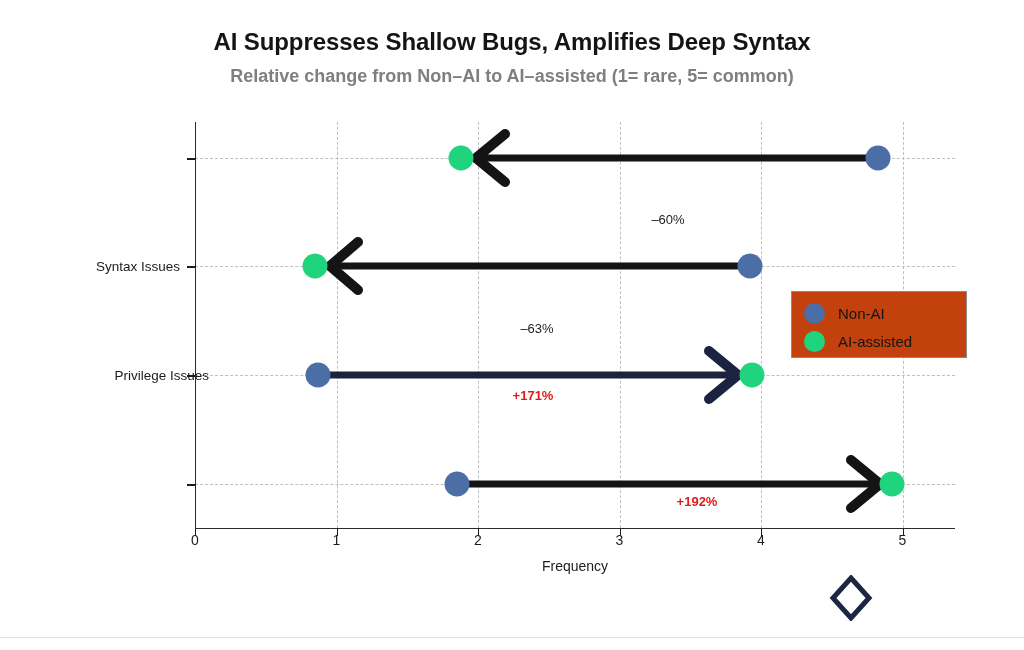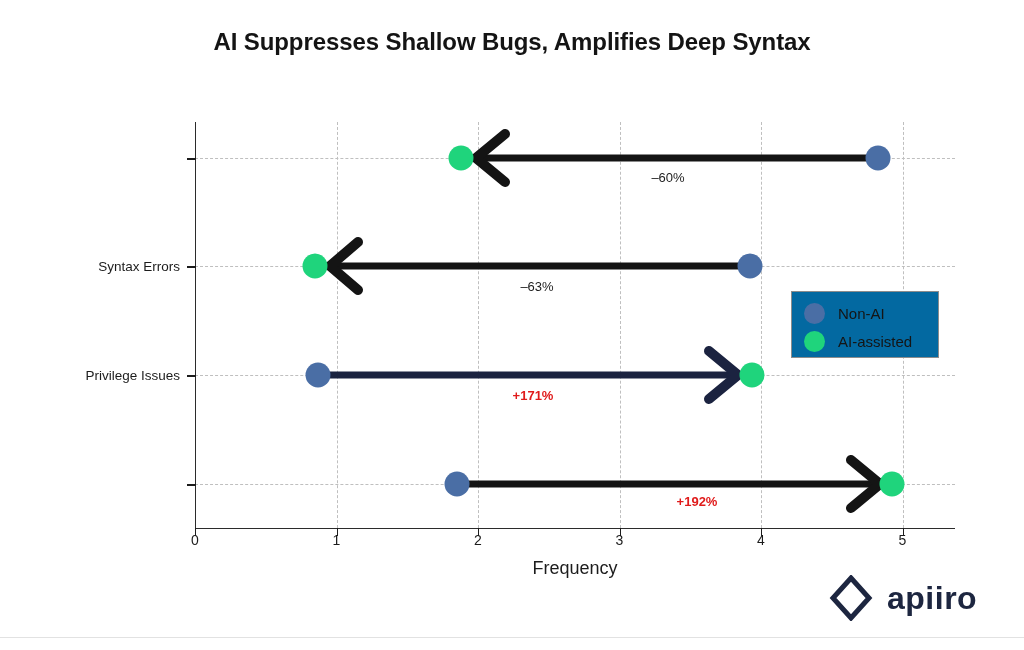--- a/index.html
+++ b/index.html
@@ -119,21 +119,21 @@
     color: #1c1c1c;
     transform: translateX(-50%);
   }
 
   .axis-title-x {
     position: absolute;
     top: 558px;
     left: 195px;
     width: 760px;
     text-align: center;
-    font-size: 18px;
+    font-size: 14px;
     color: #1c1c1c;
   }
 
   
   .arrow-svg {
     position: absolute;
     left: 0;
     top: 0;
     width: 1024px;
     height: 650px;
@@ -146,31 +146,31 @@
     transform: translate(-50%, -50%);
   }
 
   .delta-label {
     position: absolute;
     font-size: 13px;
     font-weight: normal;
     transform: translate(-50%, 0);
     white-space: nowrap;
   }
-  .delta-neg { color: #1c1c1c; }
+  .delta-neg { color: #1c1c1c; margin-top: 42px; }
   .delta-pos { color: #e01b1b; font-weight: bold; }
 
   
   .legend {
     position: absolute;
     left: 791px;
     top: 291px;
-    width: 148px;
+    width: 176px;
     height: 67px;
-    background: #0369a1;
+    background: #c2410c;
     border: 1.2px solid #8c8c8c;
     box-sizing: border-box;
     padding-left: 28px;
   }
   .legend-row {
     position: absolute;
     left: 12px;
     height: 26px;
     display: flex;
     align-items: center;
@@ -211,20 +211,21 @@
     height: 0;
     border-top: 1px solid #e2e2e2;
   }
 </style>
 </head>
 <body>
 
 <div id="figure">
 
   <div class="title">AI Suppresses Shallow Bugs, Amplifies Deep Syntax</div>
+  <div class="subtitle">Relative change from Non–AI to AI–assisted (1= rare, 5= common)</div>
 
   <div class="plot">
     <div class="gridline-v" style="left:0px;"></div>
     <div class="gridline-v" style="left:141.5px;"></div>
     <div class="gridline-v" style="left:283px;"></div>
     <div class="gridline-v" style="left:424.5px;"></div>
     <div class="gridline-v" style="left:566px;"></div>
     <div class="gridline-v" style="left:707.5px;"></div>
 
     <div class="gridline-h" style="top:36px;"></div>
@@ -234,22 +235,22 @@
   </div>
 
   <div class="spine-left"></div>
   <div class="spine-bottom"></div>
 
   <div class="tick-y" style="top:158px;"></div>
   <div class="tick-y" style="top:266px;"></div>
   <div class="tick-y" style="top:375px;"></div>
   <div class="tick-y" style="top:484px;"></div>
 
-  <div class="ylabel-wrap" style="top:266px;">Syntax Errors</div>
-  <div class="ylabel-wrap" style="top:375px;">Privilege Issues</div>
+  <div class="ylabel-wrap" style="top:266px;">Syntax Issues</div>
+  <div class="ylabel-wrap" style="top:375px;margin-left:29px;">Privilege Issues</div>
 
   <div class="tick-x" style="left:195px;"></div>
   <div class="tick-x" style="left:336.5px;"></div>
   <div class="tick-x" style="left:478px;"></div>
   <div class="tick-x" style="left:619.5px;"></div>
   <div class="tick-x" style="left:761px;"></div>
   <div class="tick-x" style="left:902.5px;"></div>
 
   <div class="xtick-label" style="left:195px;">0</div>
   <div class="xtick-label" style="left:336.5px;">1</div>
@@ -306,17 +307,16 @@
     <div class="legend-row" style="top:36px;justify-content:flex-end;">
       <span class="legend-swatch" style="background:#1fd47c;"></span>
       <span class="legend-text">AI-assisted</span>
     </div>
   </div>
 
   <div class="logo">
     <svg width="46" height="46" viewBox="0 0 46 46">
       <path d="M23 3 L41 23 L23 43 L5 23 Z" fill="none" stroke="#1d2640" stroke-width="5" stroke-linejoin="miter"></path>
     </svg>
-    <span class="logo-text">apiiro</span>
   </div>
 
   <div class="footer-rule"></div>
 </div>
 
 </body></html>

